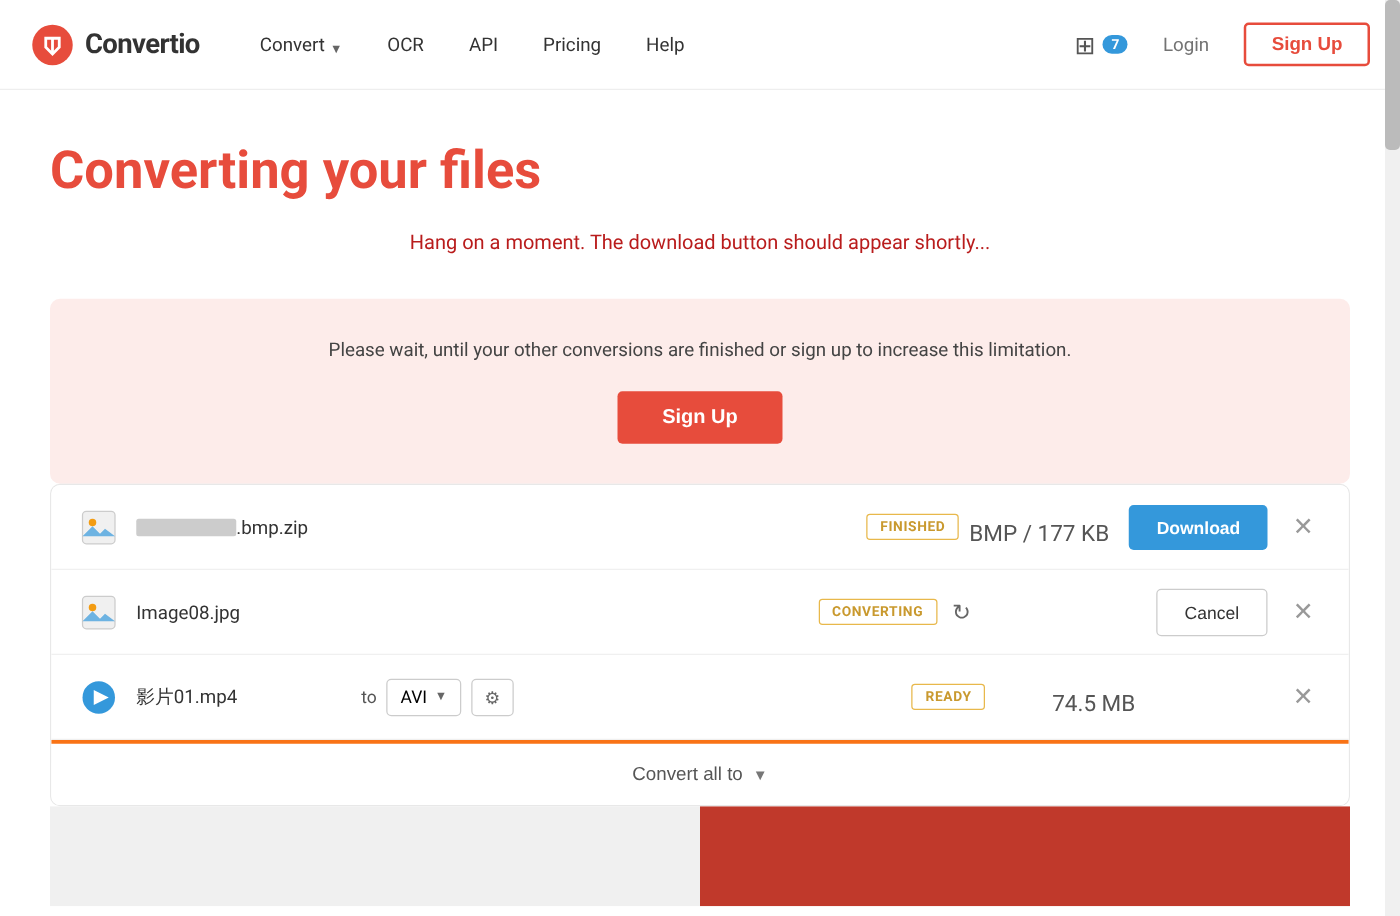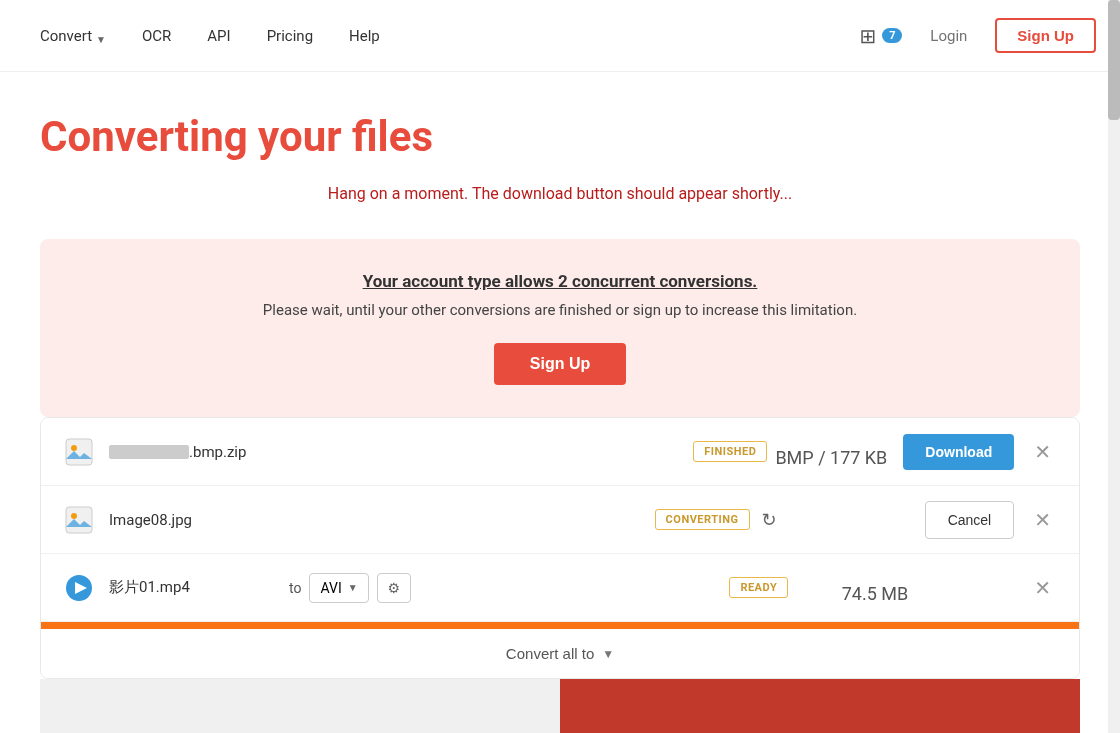--- a/index.html
+++ b/index.html
@@ -301,21 +301,21 @@
       padding: 6px 10px;
       background: #fff;
       cursor: pointer;
       font-size: 14px;
       color: #666;
     }
 
     
     .convert-all-bar {
       background: #fff;
-      border-top: 7px solid #f97316;
+      border-top: 3px solid #f97316;
       padding: 16px 20px;
       display: flex;
       align-items: center;
       justify-content: center;
     }
     .convert-all-btn {
       display: flex;
       align-items: center;
       gap: 8px;
       font-size: 15px;
@@ -361,20 +361,29 @@
     }
   </style>
 </head>
 <body>
 
 <div class="scrollbar">
   <div class="scrollbar-thumb"></div>
 </div>
 
 <nav class="navbar">
+  <a class="nav-logo">
+
+    <svg class="logo-icon" viewBox="0 0 40 40" xmlns="http://www.w3.org/2000/svg">
+      <circle cx="20" cy="20" r="18" fill="#e74c3c"></circle>
+      <path d="M14 14 L26 14 L26 22 L20 28 L14 22 Z" fill="none" stroke="#fff" stroke-width="2.5"></path>
+      <line x1="20" y1="14" x2="20" y2="28" stroke="#fff" stroke-width="2.5"></line>
+    </svg>
+    <span class="logo-text">Convertio</span>
+  </a>
 
   <div class="nav-links">
     <a class="nav-link">
       <span>Convert</span>
       <span class="chevron">▼</span>
     </a>
     <a class="nav-link">
       <span>OCR</span>
     </a>
     <a class="nav-link">
@@ -397,21 +406,20 @@
     <button class="nav-signup">Sign Up</button>
   </div>
 </nav>
 
 <div class="main-content">
 
   <h1 class="page-title">Converting your files</h1>
   <p class="page-subtitle">Hang on a moment. The download button should appear shortly...</p>
 
   <div class="alert-box">
-    <p class="alert-title">Your account type allows 2 concurrent conversions.</p>
     <p class="alert-subtitle">Please wait, until your other conversions are finished or sign up to increase this limitation.</p>
     <button class="btn-signup-red">Sign Up</button>
   </div>
 
   <div class="file-list">
 
     <div class="file-row">
       <div class="file-icon">
         <svg width="30" height="30" viewBox="0 0 30 30">
           <rect x="2" y="2" width="26" height="26" rx="3" fill="#f0f0f0" stroke="#ccc" stroke-width="1"></rect>

